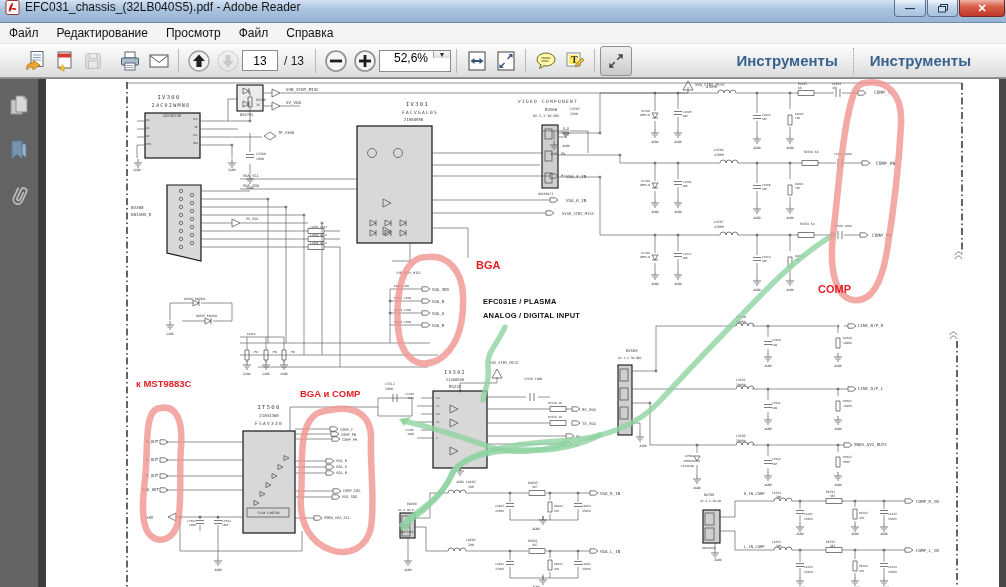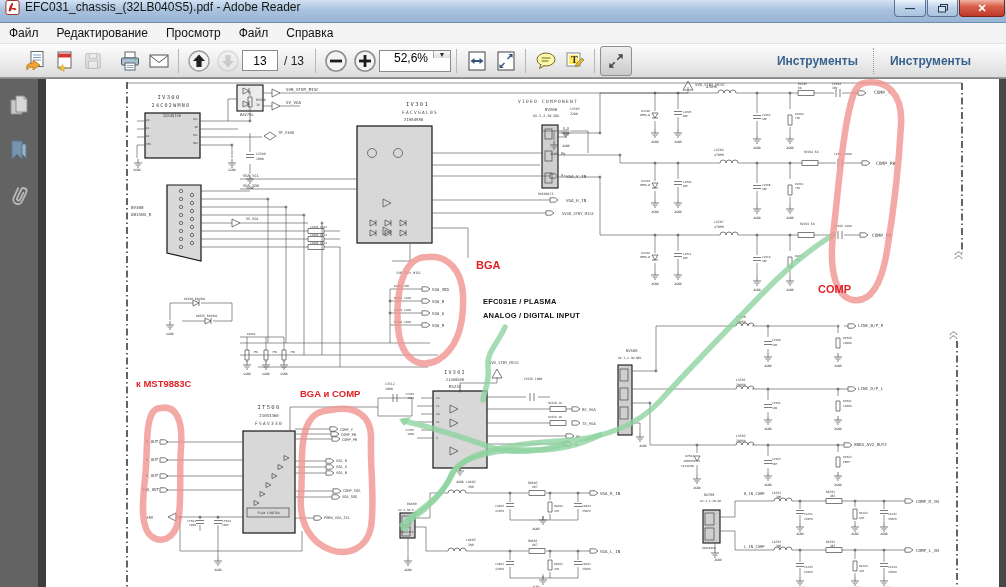--- a/index.html
+++ b/index.html
@@ -18,21 +18,21 @@
   
   .toolbar{height:33px;background:linear-gradient(#fdfdfd,#ececec 55%,#dcdcdc);border-bottom:1px solid #979797;display:flex;align-items:center;padding:0 20px;white-space:nowrap;overflow:hidden}
   .tsep{width:1px;height:24px;background:#b8b8b8;margin:0 5px;flex:0 0 auto}
   .tbtn{width:29px;height:27px;display:flex;align-items:center;justify-content:center;border-radius:3px;flex:0 0 auto}
   .pagebox{width:30px;height:17px;border:1px solid #8a8a8a;background:#fff;font-size:12px;text-align:center;font-family:"Liberation Sans",sans-serif}
   .pagetotal{font-size:12px;margin:8px 6px;color:#222}
   .zoomcombo{display:flex;height:20px;border:1px solid #8a8a8a;background:#fff;margin-left:0;align-items:flex-start}
   .zoomval{width:48px;font-size:12px;display:flex;align-items:center;justify-content:flex-end;padding-right:5px}
   .zoomdrop{width:16px;border-left:1px solid #aaa;background:linear-gradient(#fafafa,#ddd);display:flex;align-items:center;justify-content:center;font-size:7px;color:#333}
   .panelbtns{margin-left:auto;display:flex;align-items:center;height:100%}
-  .paneltxt{color:#38628d;font-weight:bold;font-size:12px;padding:0 15px}
+  .paneltxt{color:#38628d;font-weight:bold;font-size:15px;padding:0 15px}
   .dotsep{width:1px;height:26px;border-left:1px dotted #9a9a9a}
   
   .main{position:relative;height:511px;border-top:1px solid #868686;background:#fff}
   .sidebar{position:absolute;left:0;top:0;width:38px;height:100%;background:#636363;display:flex;flex-direction:column;align-items:center;padding-top:13px;gap:19px;z-index:2}
   .sidebar-edge{position:absolute;left:38px;top:0;width:8px;height:100%;background:#3e3e3e;z-index:2}
   .right-edge{position:absolute;right:0;top:0;width:7px;height:100%;background:#474747;z-index:2}
   .sicon{width:24px;height:26px;display:flex;align-items:center;justify-content:center}
   svg.schem{position:absolute;left:0;top:0}
   
   .schem text{font-family:"DejaVu Sans Mono",monospace;fill:#3d3d3d}

